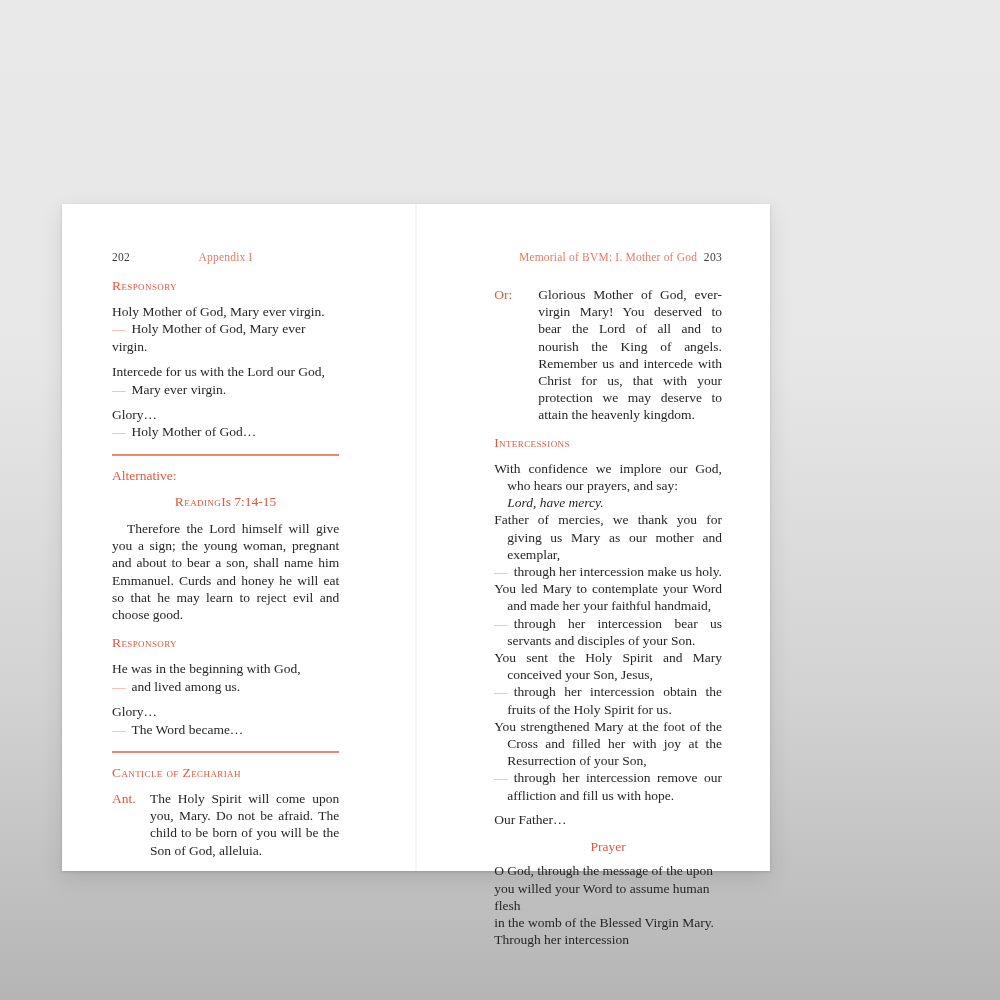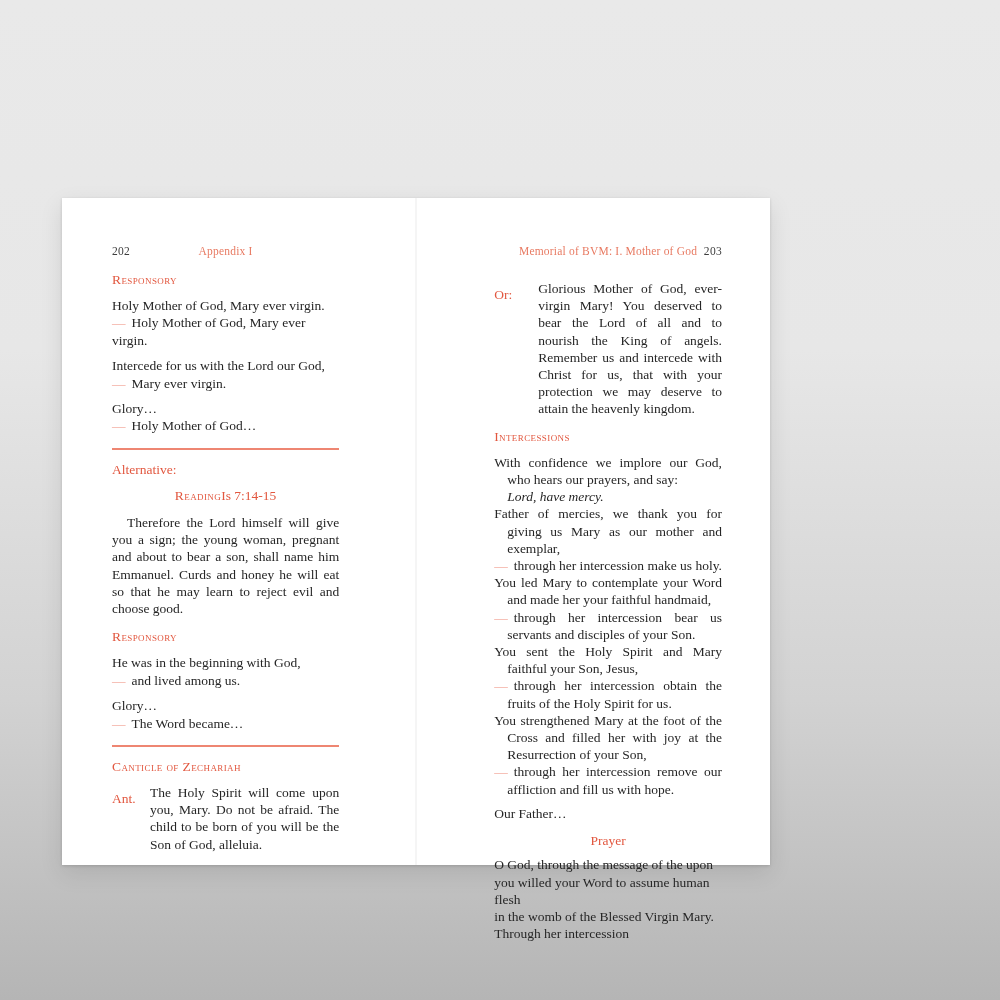--- a/index.html
+++ b/index.html
@@ -10,21 +10,21 @@
   }
   * { margin:0; padding:0; box-sizing:border-box; }
   html,body { width:1000px; height:1000px; }
   body {
     font-family: "Liberation Serif", serif;
     background: linear-gradient(180deg, #e9e9e9 0%, #e7e7e7 35%, #d2d2d2 70%, #b5b5b5 100%);
     position: relative;
     color: var(--ink);
   }
   .spread {
-    position:absolute; left:62px; top:198px; width:708px; height:667px;
+    position:absolute; left:62px; top:204px; width:708px; height:667px;
     background:#ffffff; display:flex;
     box-shadow: 0 1px 3px rgba(0,0,0,.14), 0 8px 22px rgba(0,0,0,.10);
   }
   .gutter {
     position:absolute; left:50%; top:0; bottom:0; width:3px; transform:translateX(-50%);
     background: linear-gradient(to right, rgba(0,0,0,0) 0%, rgba(0,0,0,0.06) 50%, rgba(0,0,0,0) 100%);
   }
   .page { width:438px; height:100%; font-size:13.5px; line-height:17.2px; }
   .page.left  { padding:46px 77px 0 50px; }
   .page.right { padding:46px 48px 0 78px; }
@@ -47,21 +47,21 @@
 
   .rule { border:none; border-top:2px solid var(--rule); margin:13px 0 11px 0; }
 
   .alt-label { color: var(--accent); margin-bottom:9px; }
   .reading-row { display:flex; justify-content:center; margin-bottom:10px; }
   .reading-cite { color: var(--accent); }
 
   .para { text-align:justify; text-indent:15px; margin-bottom:11px; }
 
   .label-block { display:flex; margin-bottom:10px; }
-  .label-block .lbl { color: var(--accent); flex:0 0 38px;margin-top:6px; }
+  .label-block .lbl { color: var(--accent); flex:0 0 38px; }
   .page.right .label-block .lbl { flex:0 0 44px; }
   .label-block .txt { flex:1; text-align:justify; }
 
   .hang { padding-left:13px; text-indent:-13px; text-align:justify; }
   .refrain { padding-left:13px; font-style:italic; }
   .petition { }
 
   .our-father { margin-top:7px;font-family:Liberation Serif, serif; }
   .prayer-head { text-align:center; color:var(--accent); margin:10px 0 7px 0; }
   .prayer-lines div { text-align:left; }
@@ -144,21 +144,21 @@
 
     <div class="petition">
       <div class="hang">Father of mercies, we thank you for giving us Mary as our mother and exemplar,</div>
       <div class="hang"><span class="dash">—</span><span>through her intercession make us holy.</span></div>
     </div>
     <div class="petition">
       <div class="hang">You led Mary to contemplate your Word and made her your faithful handmaid,</div>
       <div class="hang"><span class="dash">—</span><span>through her intercession bear us servants and disciples of your Son.</span></div>
     </div>
     <div class="petition">
-      <div class="hang">You sent the Holy Spirit and Mary faithful your Son, Jesus,</div>
+      <div class="hang">You sent the Holy Spirit and Mary conceived your Son, Jesus,</div>
       <div class="hang"><span class="dash">—</span><span>through her intercession obtain the fruits of the Holy Spirit for us.</span></div>
     </div>
     <div class="petition">
       <div class="hang">You strengthened Mary at the foot of the Cross and filled her with joy at the Resurrection of your Son,</div>
       <div class="hang"><span class="dash">—</span><span>through her intercession remove our affliction and fill us with hope.</span></div>
     </div>
 
     <div class="our-father">Our Father…</div>
 
     <div class="prayer-head">Prayer</div>

